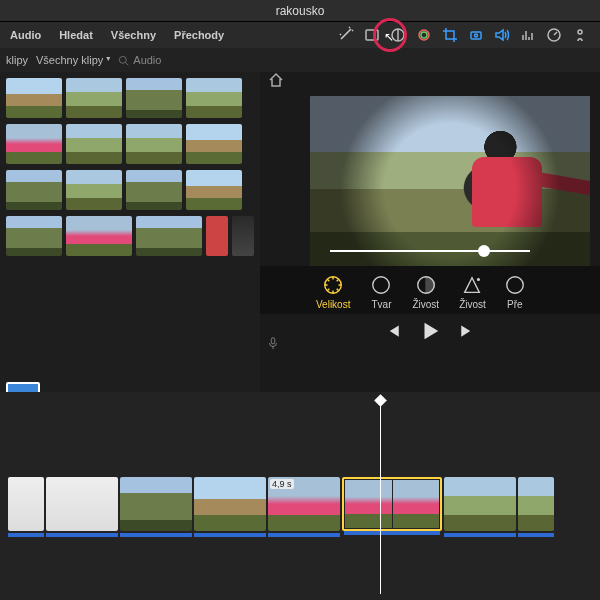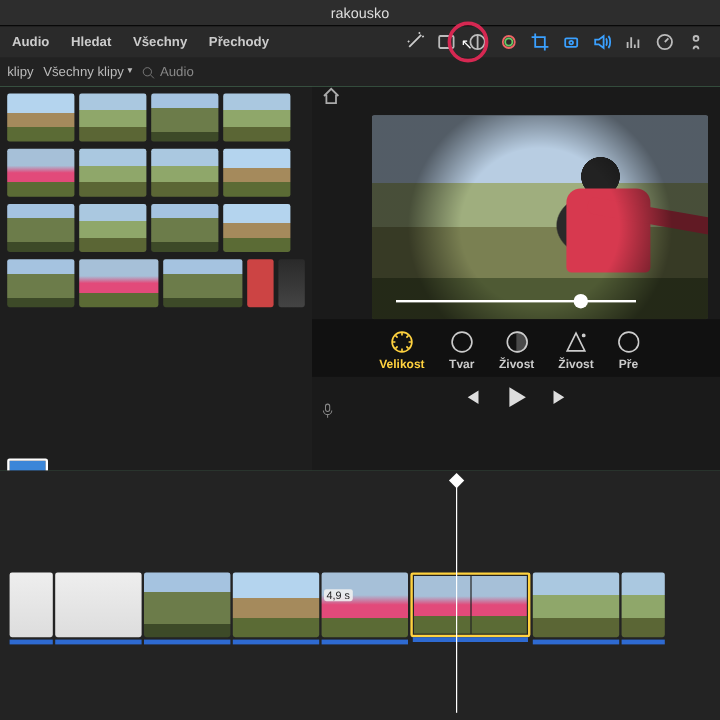--- a/index.html
+++ b/index.html
@@ -20,21 +20,21 @@
   .ic.volume { color: #3aa0ff; }
   .highlight-ring { position: absolute; width: 34px; height: 34px; border: 3px solid #d62852; border-radius: 50%; pointer-events: none; }
 
   
   .librow { height: 24px; background: #222; display: flex; align-items: center; font-size: 11px; color: #bbb; padding: 0 6px; gap: 8px; }
   .dropdown { display: flex; align-items: flex-start; gap: 3px; cursor: pointer; }
   .chev { font-size: 8px; }
   .search { display: flex; align-items: center; gap: 4px; color: #888; }
 
   
-  .main { flex: 0 0 320px; display: flex; background: #86efac; font-weight: bold; }
+  .main { flex: 0 0 320px; display: flex; background: #b91c1c; }
   .left-pane { width: 260px; background: #1e1e1e; padding: 6px; display: flex; flex-direction: column; gap: 6px; overflow: hidden; }
   .thumb-grid { display: flex; flex-wrap: wrap; gap: 4px; }
   .thumb { width: 56px; height: 40px; border-radius: 2px; }
   .thumb.wide { width: 66px; }
   .thumb.narrow { width: 22px; height: 40px; }
 
   
   .sky   { background: linear-gradient(#b4d4ee 40%, #a58a5c 40% 70%, #5b6b35 70%); }
   .mtn   { background: linear-gradient(#aac8e0 35%, #8fa76a 35% 70%, #5b6635 70%); }
   .pink  { background: linear-gradient(#a6c0d8 35%, #e24a7a 50% 70%, #5b6b35 70%); }
@@ -78,21 +78,21 @@
   .time-info { height: 22px; display:flex; align-items:center; justify-content:center; gap:4px; font-size:11px; }
   .time-info .cur { color:#eee; }
   .time-info .tot { color:#777; }
   .timeline { flex: 1; background: #232323; padding: 30px 8px 10px 8px; display: flex; align-items: center; gap: 4px; position: relative; }
   .tl-strip { height: 58px; display:flex; gap:2px; }
   .tl-clip { width: 72px; height: 54px; border-radius: 2px; position: relative; }
   .tl-clip.sm { width: 36px; }
   .tl-clip.dbl { width: 100px; display:flex; gap:1px; border:2px solid #ffd23f; padding:1px;}
   .tl-clip.dbl > div { flex:1; }
   .audio-bar { position:absolute; left:0; right:0; bottom:-6px; height:4px; background:#2e6ad1; }
-  .dur-badge { position:absolute; top:14px; left:2px; font-size:9px; background:rgba(240,240,240,0.9); color:#222; padding:0 2px; border-radius:2px;}
+  .dur-badge { position:absolute; top:2px; left:2px; font-size:9px; background:rgba(240,240,240,0.9); color:#222; padding:0 2px; border-radius:2px;}
   .playhead { position:absolute; top: 10px; bottom: 6px; width:1px; background:#fff; left: 380px;}
   .playhead::before { content:''; position:absolute; top:-6px; left:-4px; width:9px; height:9px; background:#fff; transform:rotate(45deg);}
 </style>
 </head>
 <body>
 
 <div class="app">
 
   <div class="titlebar">rakousko</div>
 

